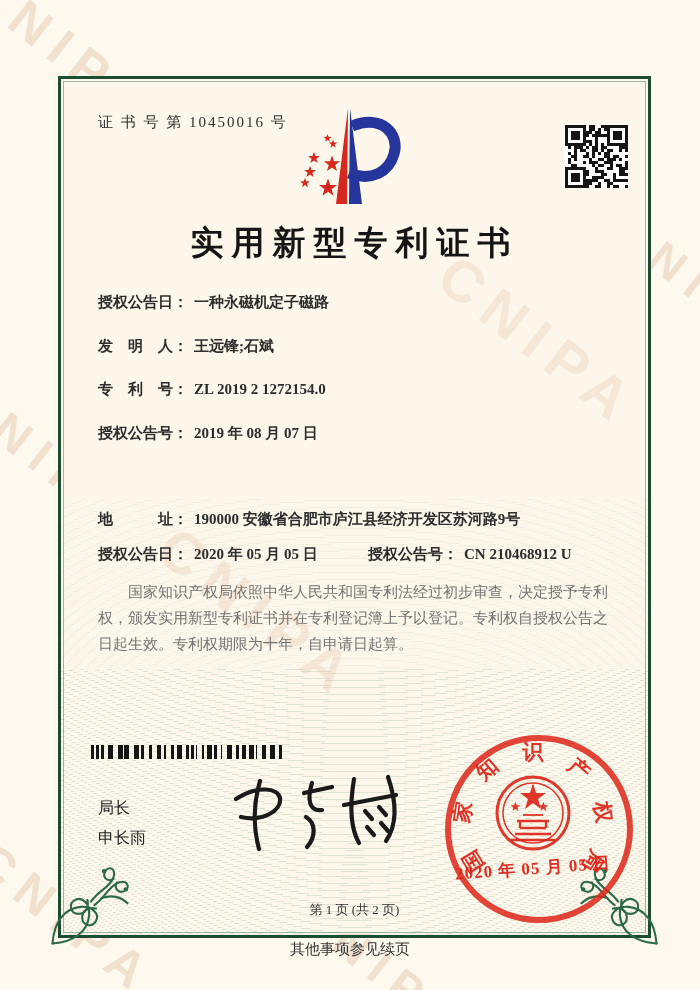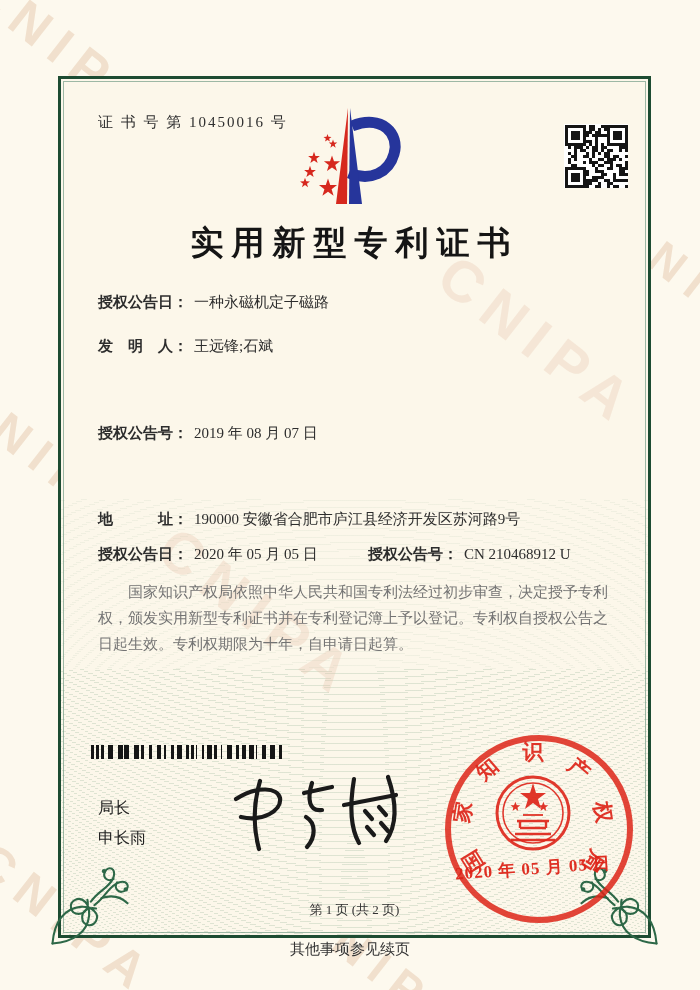--- a/index.html
+++ b/index.html
@@ -26,21 +26,21 @@
          transparent 1px, transparent 7px);}
   .content{position:absolute;inset:0;}
   .certno{position:absolute;left:37px;top:34px;font-size:15px;letter-spacing:2px;color:#2f2f2f;}
   .logo{position:absolute;left:225px;top:25px;}
   .qr{position:absolute;left:503px;top:45px;width:64px;height:64px;background:#fff;}
   .qr div{position:absolute;background:#151515;}
   .title{position:absolute;left:0;top:142px;width:100%;text-align:center;
          font-size:33px;font-weight:700;letter-spacing:8px;color:#151515;}
   .frow{position:absolute;left:37px;font-size:15px;white-space:nowrap;}
   .flabel{font-weight:600;color:#2d2d2d;}
-  .fvalue{font-weight:400;color:#2d2d2d;margin-left:6px;text-align:right;}
+  .fvalue{font-weight:700;color:#2d2d2d;margin-left:6px;text-align:right;}
   .paras{position:absolute;left:37px;top:500px;width:515px;font-size:15px;
          line-height:26px;color:#737373;}
   .paras p{margin:0;text-indent:2em;}
   .barcode{position:absolute;left:30px;top:666px;width:196px;height:14px;display:flex;}
   .sig-title{position:absolute;left:37px;top:719px;font-size:16px;
              font-family:"Liberation Sans","DejaVu Sans",sans-serif;color:#222;}
   .sig-name{position:absolute;left:37px;top:749px;font-size:16px;
             font-family:"Liberation Sans","DejaVu Sans",sans-serif;color:#222;}
   .signature{position:absolute;left:155px;top:686px;}
   .sr{position:absolute;width:1px;height:1px;overflow:hidden;clip-path:inset(50%);}
@@ -366,20 +366,23 @@
         </div>
 
       <div class="title">实用新型专利证书</div>
 
       <div class="frow" style="top:214px;">
         <span class="flabel">授权公告日：</span><span class="fvalue">一种永磁机定子磁路</span>
       </div>
       <div class="frow" style="top:258px;">
         <span class="flabel">发　明　人：</span><span class="fvalue">王远锋;石斌</span>
       </div>
+      <div class="frow" style="top:301px;">
+        <span class="flabel">专　利　号：</span><span class="fvalue">ZL 2019 2 1272154.0</span>
+      </div>
       <div class="frow" style="top:345px;">
         <span class="flabel">授权公告号：</span><span class="fvalue">2019 年 08 月 07 日</span>
       </div>
       <div class="frow" style="top:431px;">
         <span class="flabel">地　　　址：</span><span class="fvalue">190000 安徽省合肥市庐江县经济开发区苏河路9号</span>
       </div>
       <div class="frow" style="top:466px;">
         <span class="flabel">授权公告日：</span><span class="fvalue">2020 年 05 月 05 日</span>
       </div>
       <div class="frow" style="top:466px;left:307px;">

